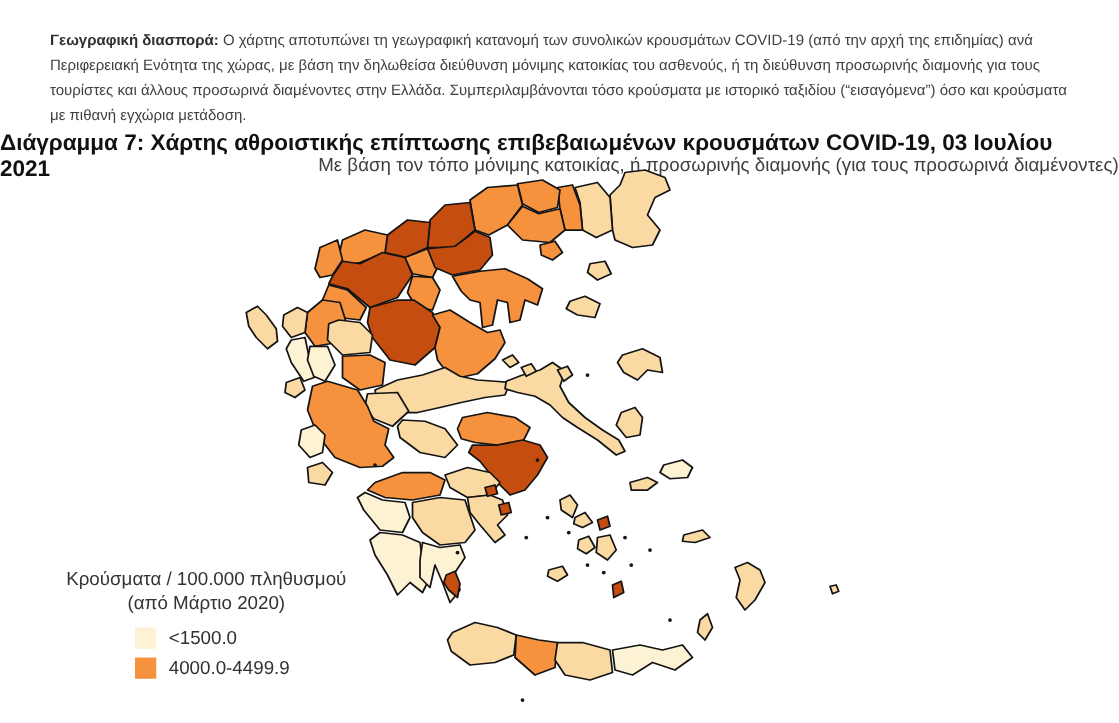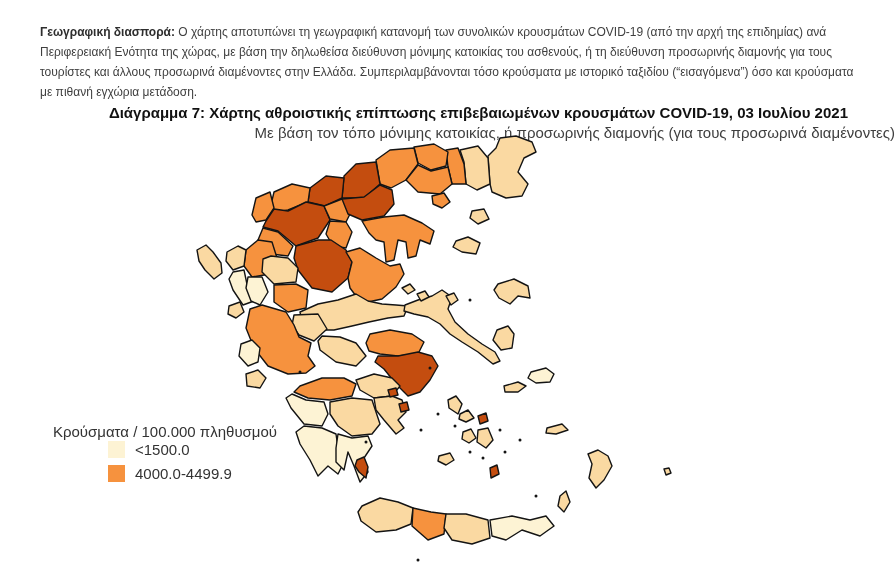--- a/index.html
+++ b/index.html
@@ -1,29 +1,29 @@
 <!DOCTYPE html>
 <html><head>
 <meta charset="utf-8">
 <style>
   html,body{margin:0;padding:0;background:#ffffff;}
   body{width:895px;height:578px;position:relative;overflow:hidden;
        font-family:"Liberation Sans", sans-serif;color:#3b3b3b;}
   .intro{position:absolute;left:40px;top:10px;width:822px;
          font-size:12px;line-height:20px;color:#3f3f3f;}
   .intro b{color:#2e2e2e;}
-  .fig-title{position:absolute;left:0;top:104px;width:848px;text-align:right;
-             font-size:15px;font-weight:bold;color:#111;}
+  .fig-title{position:absolute;left:0;top:104px;width:848px;text-align:left;
+             font-size:18px;font-weight:bold;color:#111;}
   .fig-subtitle{position:absolute;left:0;top:124px;width:895px;text-align:right;
                 font-size:15px;color:#3f3f3f;}
   .map-svg{position:absolute;left:0;top:0;width:895px;height:578px;}
   .map-svg polygon{stroke-linejoin:round;}
   .legend{position:absolute;left:50px;top:422px;width:230px;}
-  .legend-title{font-size:15px;color:#333;text-align:center;line-height:19px;}
-  .legend-rows{padding-left:58px;text-align:center;}
+  .legend-title{font-size:15px;color:#333;text-align:center;line-height:19px;margin-top:32px;}
+  .legend-rows{margin-top:10px;padding-left:58px;text-align:center;}
   .legend-row{display:flex;align-items:center;margin-bottom:7px;height:17px;}
   .swatch{width:17px;height:17px;margin-right:10px;flex:0 0 17px;}
   .legend-label{font-size:15px;color:#333;white-space:nowrap;}
 </style>
 </head>
 <body>
 
 <p class="intro"><b>Γεωγραφική διασπορά:</b><span> Ο χάρτης αποτυπώνει τη γεωγραφική κατανομή των συνολικών κρουσμάτων COVID-19 (από την αρχή της επιδημίας) ανά Περιφερειακή Ενότητα της χώρας, με βάση την δηλωθείσα διεύθυνση μόνιμης κατοικίας του ασθενούς, ή τη διεύθυνση προσωρινής διαμονής για τους τουρίστες και άλλους προσωρινά διαμένοντες στην Ελλάδα. Συμπεριλαμβάνονται τόσο κρούσματα με ιστορικό ταξιδίου (“εισαγόμενα”) όσο και κρούσματα με πιθανή εγχώρια μετάδοση.</span></p>
 
 <div class="fig-title">Διάγραμμα 7: Χάρτης αθροιστικής επίπτωσης επιβεβαιωμένων κρουσμάτων COVID-19, 03 Ιουλίου 2021</div>
@@ -116,20 +116,21 @@
     <circle cx="300" cy="372" r="1.5"></circle>
       <circle cx="470" cy="300" r="1.5"></circle>
     <circle cx="536" cy="496" r="1.5"></circle>
       <circle cx="418" cy="560" r="1.5"></circle>
   </g>
 </svg>
 
 <div class="legend">
   <div class="legend-title">
     <span>Κρούσματα / 100.000 πληθυσμού</span><br>
+    <span>(από Μάρτιο 2020)</span>
   </div>
   <div class="legend-rows">
     <div class="legend-row">
       <div class="swatch" style="background: rgb(253, 243, 212);"></div>
       <div class="legend-label">&lt;1500.0</div>
     </div>
     <div class="legend-row">
       <div class="swatch" style="background: rgb(246, 146, 62);"></div>
       <div class="legend-label">4000.0-4499.9</div>
     </div>

